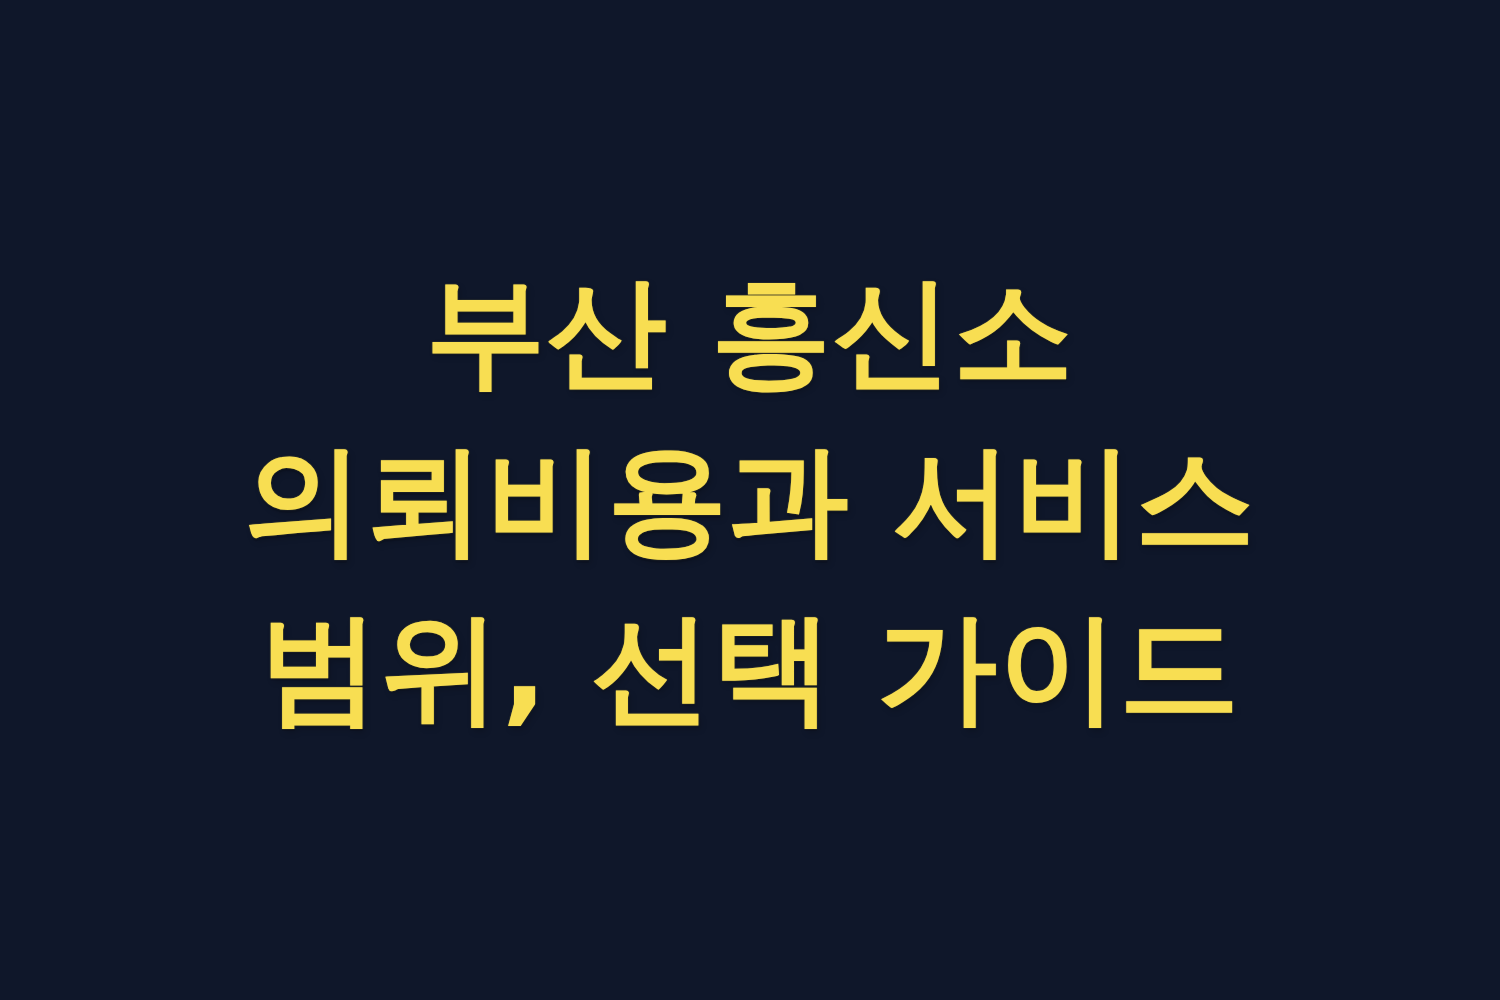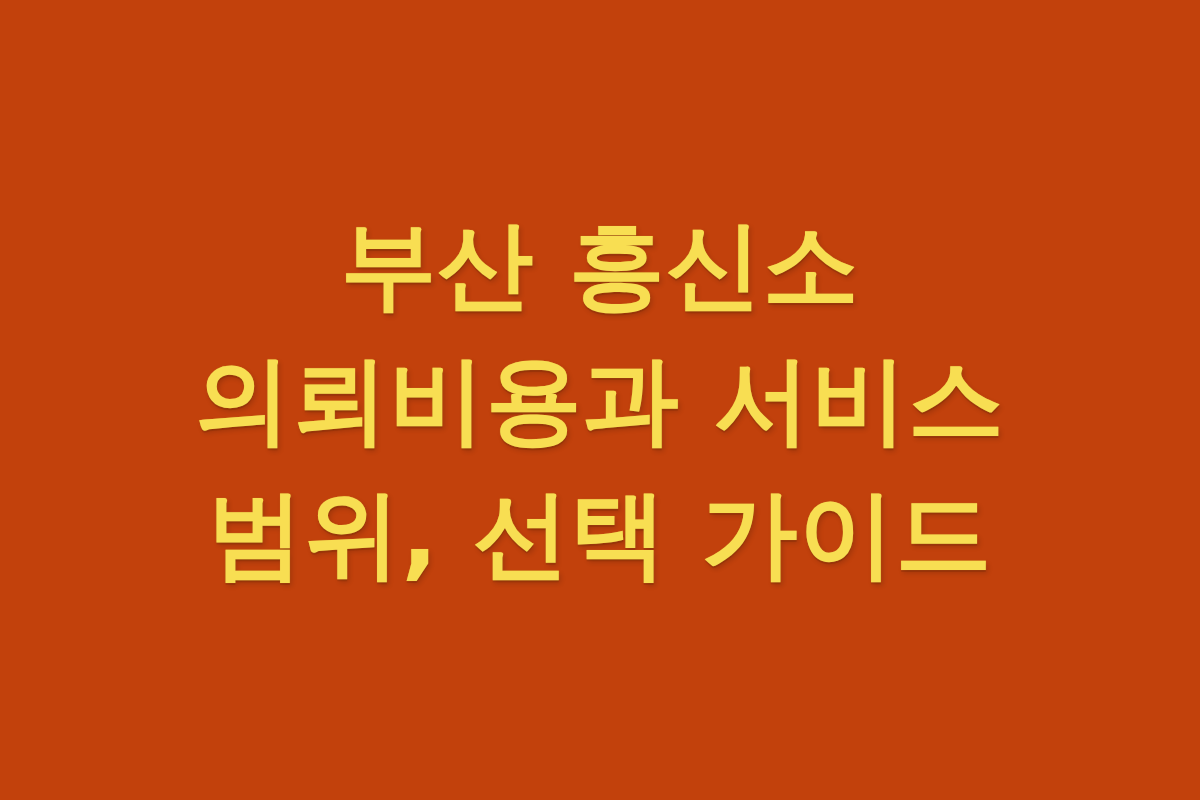--- a/index.html
+++ b/index.html
@@ -47,21 +47,21 @@
     overflow-wrap: break-word;
     text-shadow:
        0 2px 0 rgba(0, 0, 0, 0.10),
        2px 3px 5px rgba(0, 0, 0, 0.16),
        0 0 1px rgba(248, 222, 82, 0.55);
   }
 </style>
 </head>
 <body>
 
-<div id="thumbnail-card" style="background: #c2410c;">
+<div id="thumbnail-card" style="background: #0f172a;">
 
   <div id="title-block">
 
     <h1 id="title-text" style="color: rgb(248, 222, 82);">부산 흥신소 의뢰비용과 서비스 범위, 선택 가이드</h1>
 
   </div>
 
 </div>
 
 </body></html>

